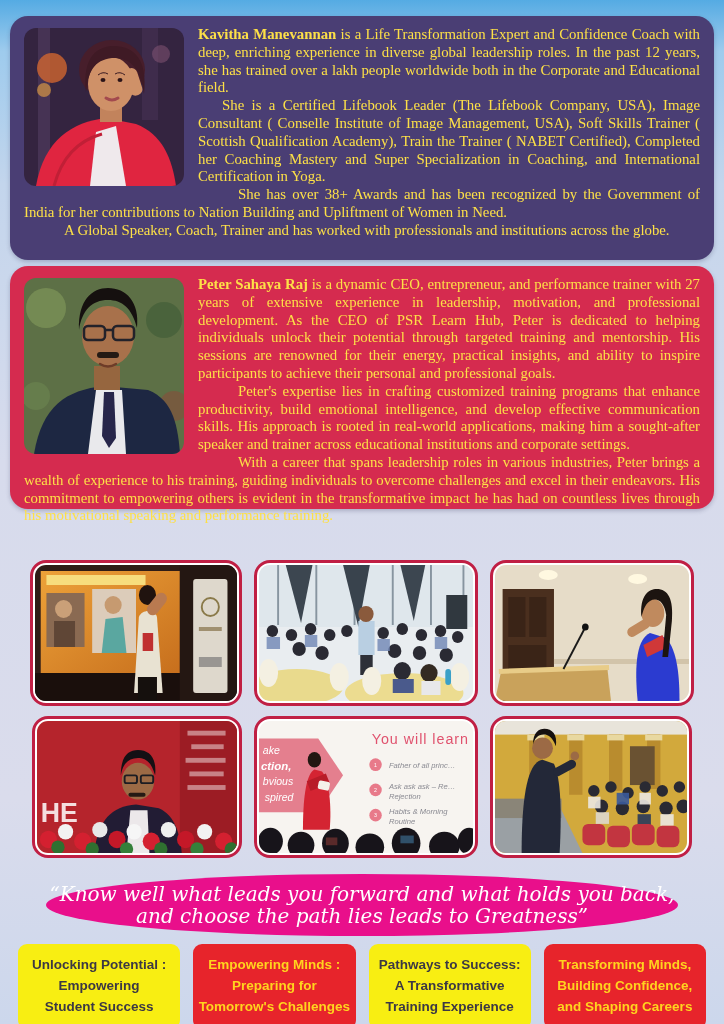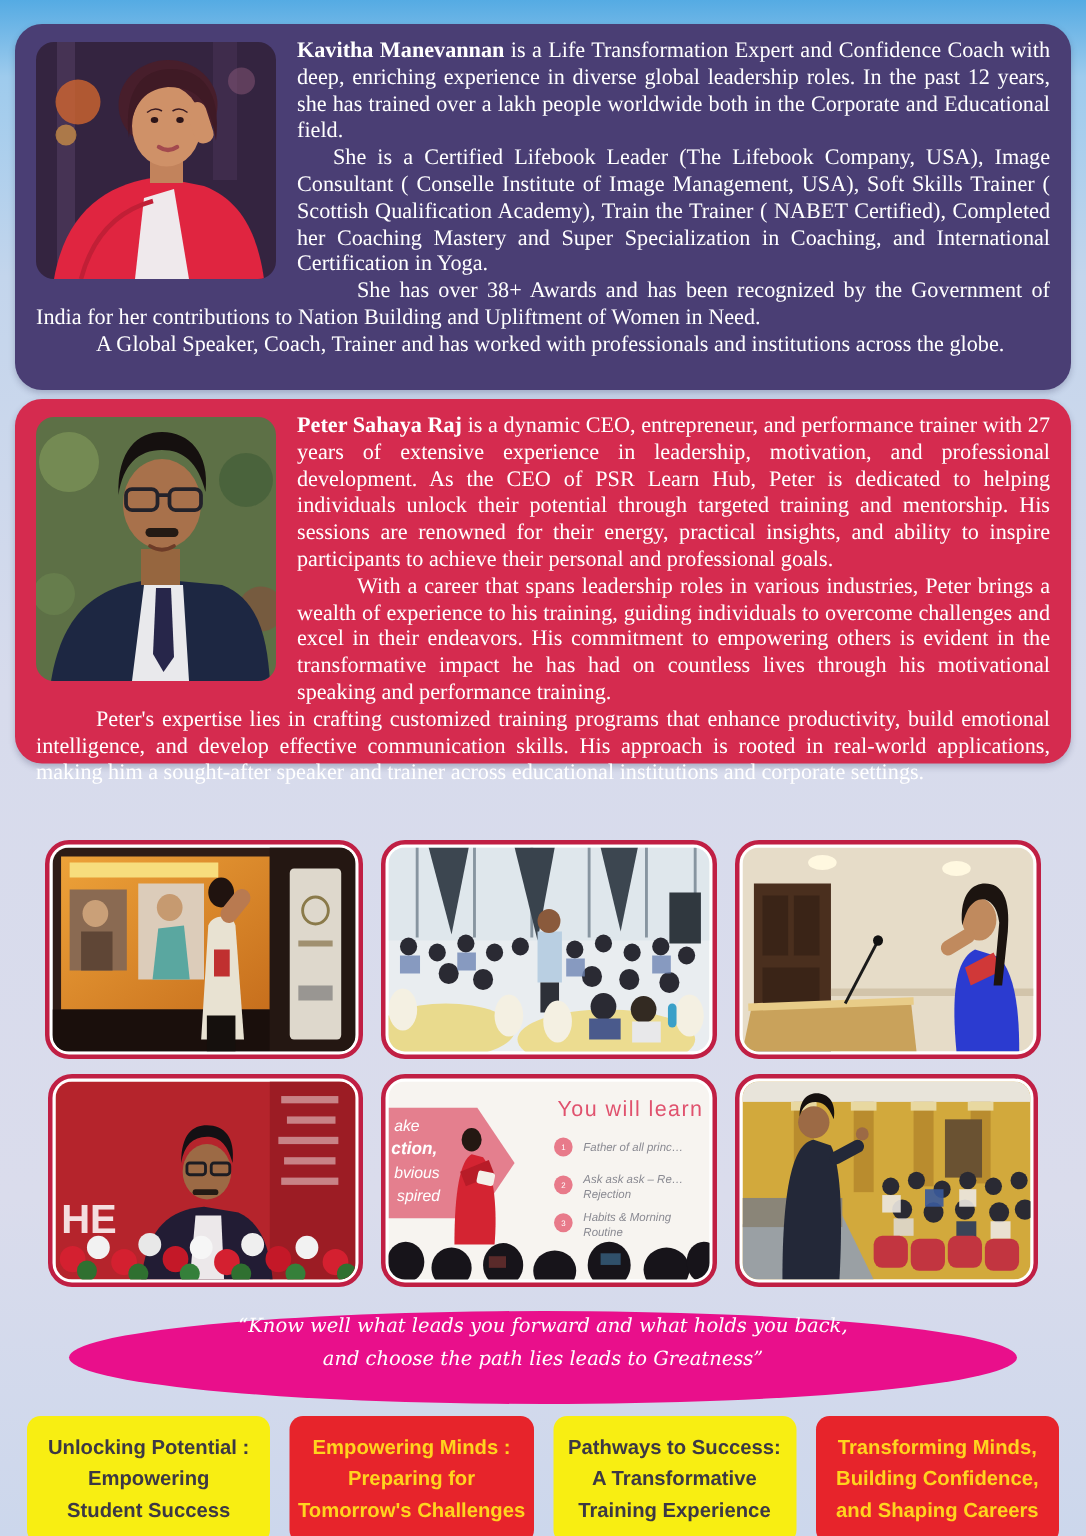--- a/index.html
+++ b/index.html
@@ -2,43 +2,43 @@
 <html><head>
 <meta charset="utf-8">
 <style>
   html,body{margin:0;padding:0;}
   body{
     width:724px;height:1024px;position:relative;overflow:hidden;
     font-family:"Liberation Serif",serif;
     background:linear-gradient(180deg,#55abe3 0%,#9ecbed 5%,#c3d5ec 18%,#d7dbec 45%,#dadcec 78%,#ccd7ec 100%);
   }
   .panel{position:absolute;left:10px;width:704px;border-radius:18px;
-    padding:10px 14px;box-sizing:border-box;color:#ffffff;
+    padding:10px 14px;box-sizing:border-box;color:#fde047;
     box-shadow:0 2px 4px rgba(40,40,80,.25);}
   .panel-purple{top:16px;height:244px;background:#4a3e74;}
   .panel-red{top:266px;height:243px;background:#d52b4f;}
   .p{margin:0;text-align:justify;font-size:14.8px;line-height:17.8px;}
   .ind-sm{text-indent:24px;}
   .ind-md{text-indent:40px;}
   .portrait{float:left;border-radius:12px;overflow:hidden;display:block;}
   .portrait-k{width:160px;height:158px;margin:2px 14px 12px 0;}
   .portrait-p{width:160px;height:176px;margin:2px 14px 6px 0;}
   .portrait svg{width:100%;height:100%;display:block;}
   .grow{position:absolute;display:flex;gap:12px;}
   .g1{left:30px;top:560px;width:664px;height:146px;}
   .g2{left:32px;top:716px;width:660px;height:142px;}
   .ph{border:3px solid #c01f44;border-radius:16px;background:#fff;padding:2px;
       box-sizing:border-box;text-decoration:underline;}
   .ph svg{width:100%;height:100%;display:block;border-radius:11px;}
   .w1{width:212px}.w2{width:224px}.w3{width:204px}
   .w4{width:210px}.w5{width:224px}.w6{width:202px}
   .quote{position:absolute;left:46px;top:874px;width:632px;height:62px;
     background:#e90f8b;border-radius:50%;display:flex;flex-direction:column;
-    align-items:center;color:#fff;
-    font-style:italic;font-size:13px;line-height:22px;font-family:"DejaVu Serif",serif;}
+    justify-content:center;align-items:center;color:#fff;
+    font-style:italic;font-size:20px;line-height:22px;font-family:"DejaVu Serif",serif;}
   .footer{position:absolute;left:18px;top:944px;width:688px;display:flex;gap:13px;}
   .fbox{flex:1;border-radius:9px;padding:11px 4px;text-align:center;
     font-family:"Liberation Sans",sans-serif;font-weight:bold;font-size:13.5px;
     line-height:1.55;white-space:pre-line;display:flex;align-items:center;justify-content:center;}
   .box-y{background:#f8ee12;color:#3c3844;}
   .box-r{background:#e7242b;color:#ffd41e;}
   b{font-weight:bold;}
 </style>
 </head>
 <body>
@@ -89,22 +89,22 @@
       <ellipse cx="84" cy="58" rx="26" ry="30" fill="#a8714b"></ellipse>
       <path d="M55,52 C54,22 68,10 84,10 C102,10 116,24 113,50 C108,30 98,22 84,22 C68,22 58,32 55,52 Z" fill="#15100f"></path>
       <rect x="60" y="48" width="21" height="14" rx="4" fill="none" stroke="#23222a" stroke-width="2.5"></rect>
       <rect x="89" y="48" width="21" height="14" rx="4" fill="none" stroke="#23222a" stroke-width="2.5"></rect>
       <line x1="81" y1="52" x2="89" y2="52" stroke="#23222a" stroke-width="2.5"></line>
       <rect x="73" y="74" width="22" height="6" rx="3" fill="#241a14"></rect>
       <path d="M76,86 q8,5 16,0" stroke="#6e3c28" stroke-width="2.5" fill="none" stroke-linecap="round"></path>
     </svg>
   </span>
   <p class="p"><b>Peter Sahaya Raj</b><span> is a dynamic CEO, entrepreneur, and performance trainer with 27 years of extensive experience in leadership, motivation, and professional development. As the CEO of PSR Learn Hub, Peter is dedicated to helping individuals unlock their potential through targeted training and mentorship. His sessions are renowned for their energy, practical insights, and ability to inspire participants to achieve their personal and professional goals.</span></p>
+  <p class="p ind-md">Peter's expertise lies in crafting customized training programs that enhance productivity, build emotional intelligence, and develop effective communication skills. His approach is rooted in real-world applications, making him a sought-after speaker and trainer across educational institutions and corporate settings.</p>
   <p class="p ind-md">With a career that spans leadership roles in various industries, Peter brings a wealth of experience to his training, guiding individuals to overcome challenges and excel in their endeavors. His commitment to empowering others is evident in the transformative impact he has had on countless lives through his motivational speaking and performance training.</p>
-  <p class="p ind-md">Peter's expertise lies in crafting customized training programs that enhance productivity, build emotional intelligence, and develop effective communication skills. His approach is rooted in real-world applications, making him a sought-after speaker and trainer across educational institutions and corporate settings.</p>
 </section>
 
 <div class="grow g1">
 
   <div class="ph w1">
     <svg viewBox="0 0 212 136" preserveAspectRatio="none">
       <rect width="212" height="136" fill="#2e1c16"></rect>
       <defs>
           <linearGradient id="scr" x1="0" y1="0" x2="1" y2="1">
         <stop offset="0" stop-color="#eda239"></stop>

